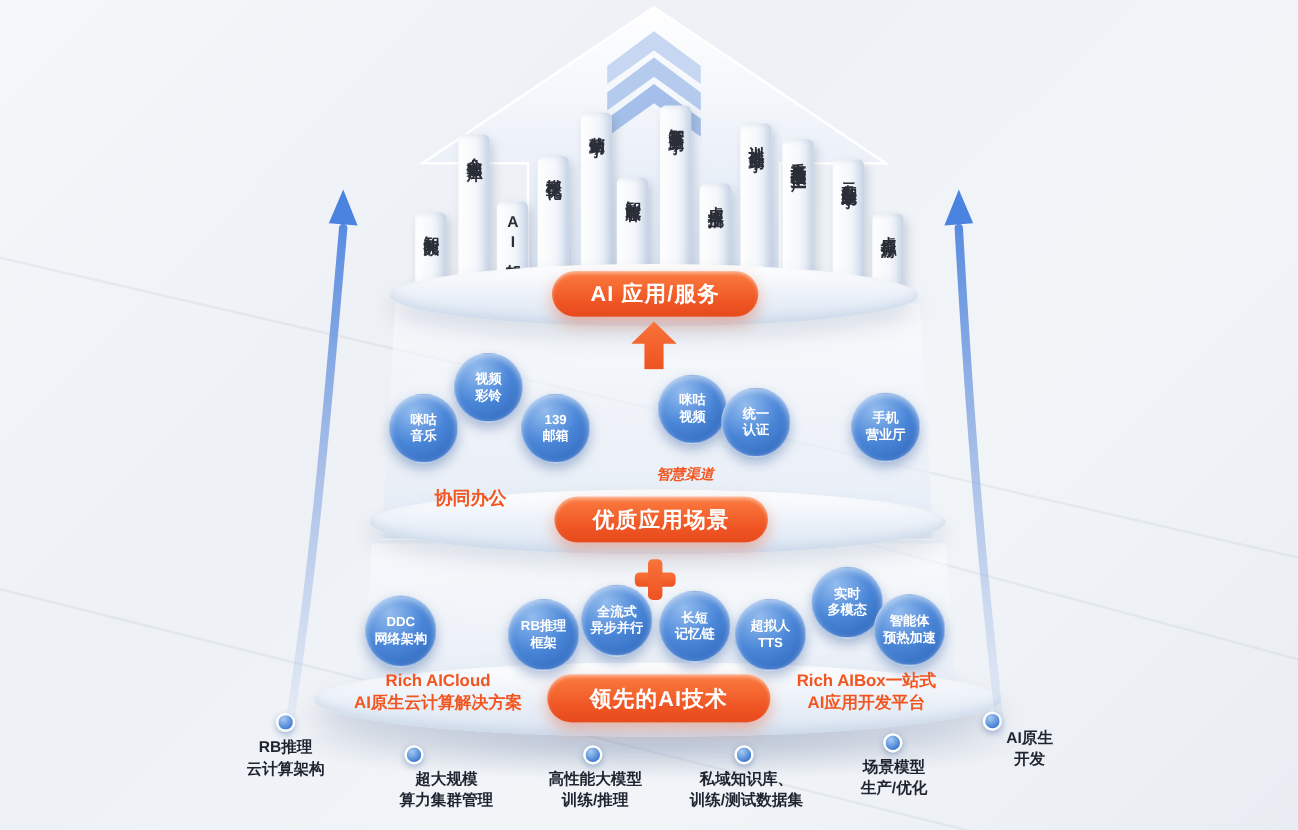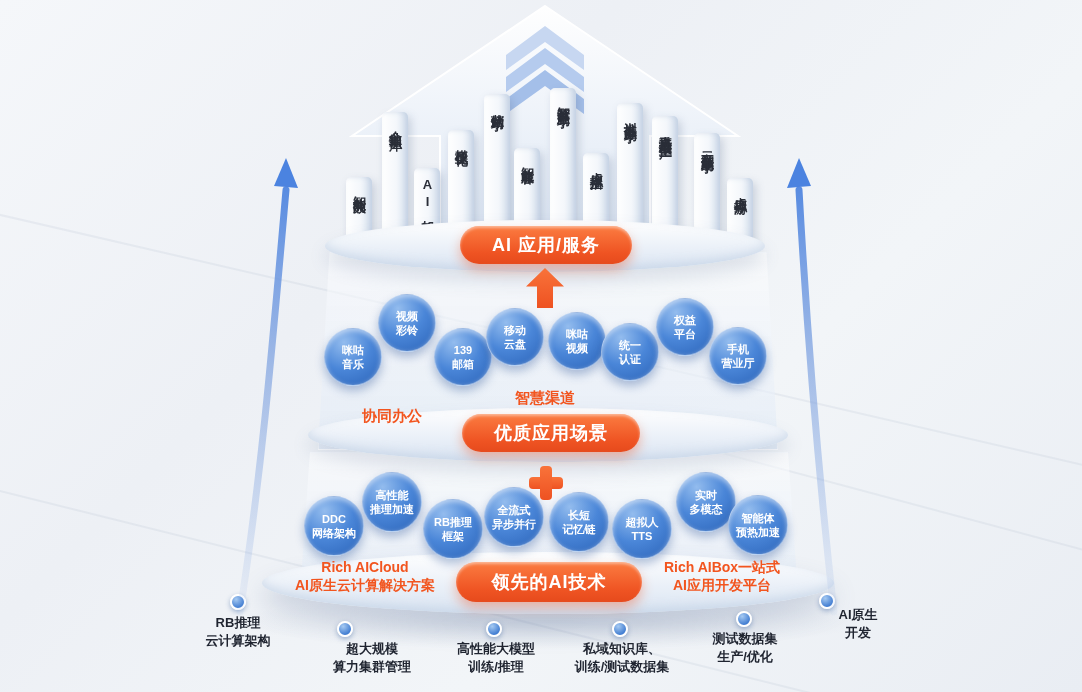--- a/index.html
+++ b/index.html
@@ -160,38 +160,32 @@
 
   <div class="up-arrow"></div>
   <div class="plus"></div>
 
   <div class="circle c56" style="left:324px; top:328px;">咪咕
 音乐</div>
   <div class="circle c56" style="left:378px; top:294px;">视频
 彩铃</div>
   <div class="circle c56" style="left:434px; top:328px;">139
 邮箱</div>
-  <div class="circle c56" style="left:486px; top:308px;">移动
-云盘</div>
   <div class="circle c56" style="left:548px; top:312px;">咪咕
 视频</div>
   <div class="circle c56" style="left:601px; top:323px;">统一
 认证</div>
-  <div class="circle c56" style="left:656px; top:298px;">权益
-平台</div>
   <div class="circle c56" style="left:709px; top:327px;">手机
 营业厅</div>
 
   <div class="orange-label" style="left:352px; top:406px; width:80px; font-size:15px;">协同办公</div>
-  <div class="orange-label" style="left:505px; top:388px; width:80px; font-size:15px;">智慧渠道</div>
+  <div class="orange-label" style="left:531px; top:388px; width:80px; font-size:12px;font-style:italic;">智慧渠道</div>
 
   <div class="circle c58" style="left:304px; top:496px;">DDC
 网络架构</div>
-  <div class="circle c58" style="left:362px; top:472px;">高性能
-推理加速</div>
   <div class="circle c58" style="left:423px; top:499px;">RB推理
 框架</div>
   <div class="circle c58" style="left:484px; top:487px;">全流式
 异步并行</div>
   <div class="circle c58" style="left:549px; top:492px;">长短
 记忆链</div>
   <div class="circle c58" style="left:612px; top:499px;">超拟人
 TTS</div>
   <div class="circle c58" style="left:676px; top:472px;">实时
 多模态</div>
@@ -211,21 +205,21 @@
   <div class="footer-dot" style="left:819px; top:593px;"></div>
 
   <div class="footer-label" style="left:178px; top:614px; width:120px;">RB推理
 云计算架构</div>
   <div class="footer-label" style="left:312px; top:640px; width:120px;">超大规模
 算力集群管理</div>
   <div class="footer-label" style="left:436px; top:640px; width:120px;">高性能大模型
 训练/推理</div>
   <div class="footer-label" style="left:552px; top:640px; width:140px;">私域知识库、
 训练/测试数据集</div>
-  <div class="footer-label" style="left:695px; top:630px; width:100px;">测试数据集
+  <div class="footer-label" style="left:695px; top:630px; width:100px;">场景模型
 生产/优化</div>
   <div class="footer-label" style="left:818px; top:606px; width:80px;">AI原生
 开发</div>
 
   <svg class="svg-layer svg-top" width="1082" height="692" viewBox="0 0 1082 692">
     <defs>
       <linearGradient id="sgrad" gradientUnits="userSpaceOnUse" x1="0" y1="620" x2="0" y2="160">
         <stop offset="0" stop-color="#82a5e1" stop-opacity="0.05"></stop>
         <stop offset="0.5" stop-color="#6e96dc" stop-opacity="0.55"></stop>
         <stop offset="1" stop-color="#4b83e0" stop-opacity="1"></stop>

